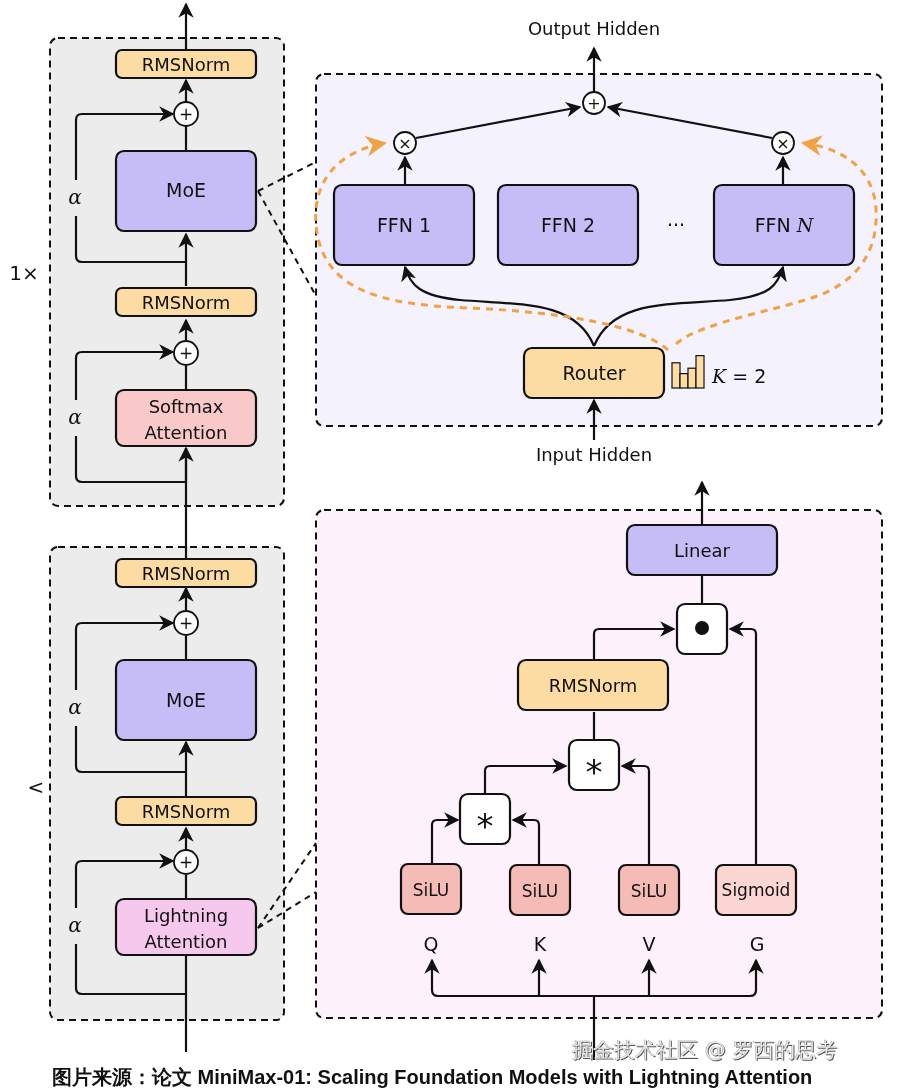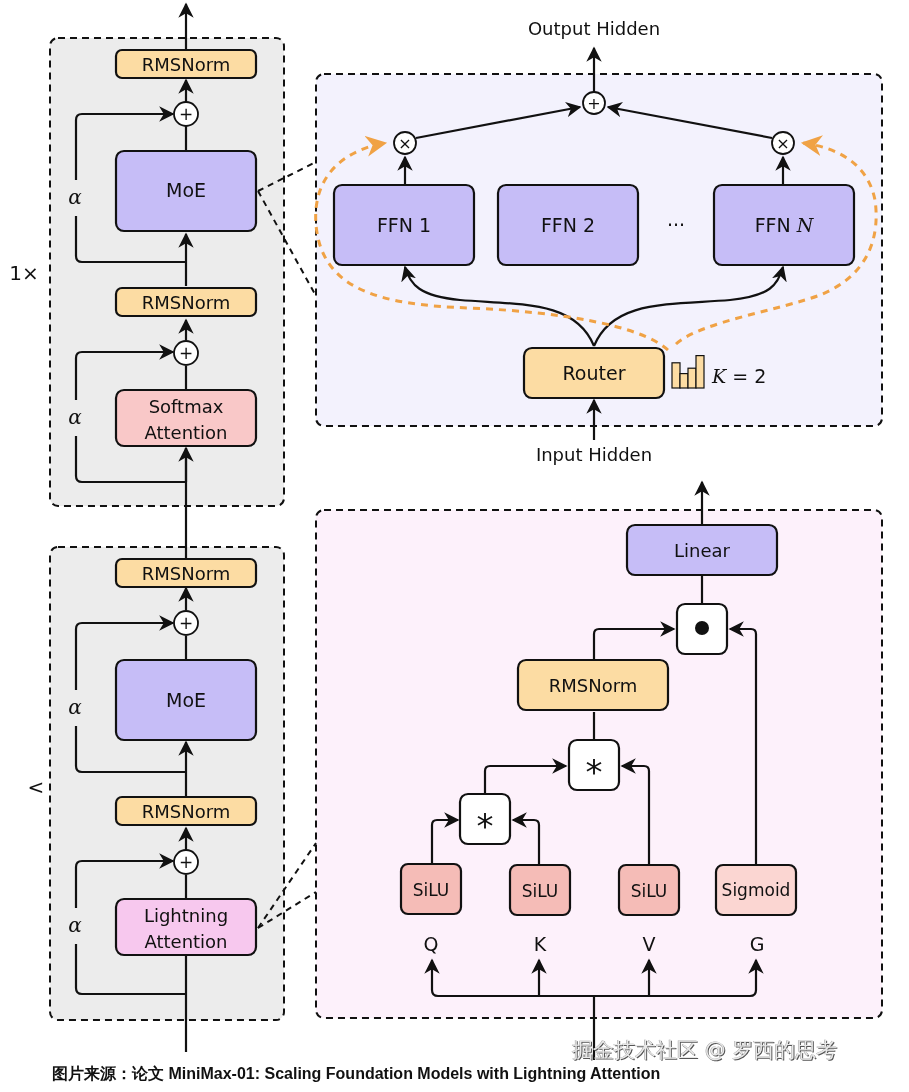--- a/index.html
+++ b/index.html
@@ -1,20 +1,20 @@
 <!DOCTYPE html>
 <html><head>
 <meta charset="utf-8">
 <style>
   html, body { margin: 0; padding: 0; background: #ffffff; }
   body { width: 909px; height: 1092px; position: relative; overflow: hidden; }
   svg { position: absolute; left: 0; top: 0; }
   .lbl { font-family: "DejaVu Sans", sans-serif; fill: #111; }
   .math { font-family: "DejaVu Serif", serif; font-style: italic; fill: #111; }
-  .caption { position: absolute; left: 52px; top: 1064px; font-family: "Liberation Sans", sans-serif; font-weight: bold; font-size: 16px; color: #111; white-space: nowrap; }
+  .caption { position: absolute; left: 52px; top: 1064px; font-family: "Liberation Sans", sans-serif; font-weight: bold; font-size: 20px; color: #111; white-space: nowrap; }
   .watermark { position: absolute; left: 572px; top: 1036px; font-family: "DejaVu Sans", sans-serif; font-size: 21px; color: #e8e8e8; white-space: nowrap;
     text-shadow: 1px 1px 0 #555, -0.5px -0.5px 0 #999; }
 </style>
 </head>
 <body>
 
 <svg width="909" height="1092" viewBox="0 0 909 1092" xmlns="http://www.w3.org/2000/svg">
   <defs>
     <marker id="arr" viewBox="0 0 10 10" refX="9" refY="5" markerWidth="7" markerHeight="7" orient="auto-start-reverse">
       <path d="M0,0 L10,5 L0,10 L3,5 z" fill="#111"></path>

